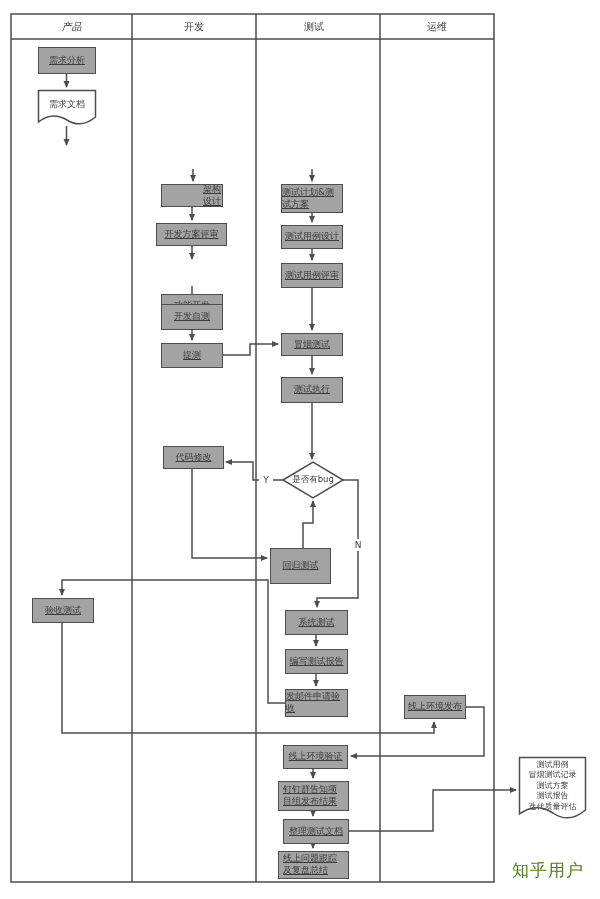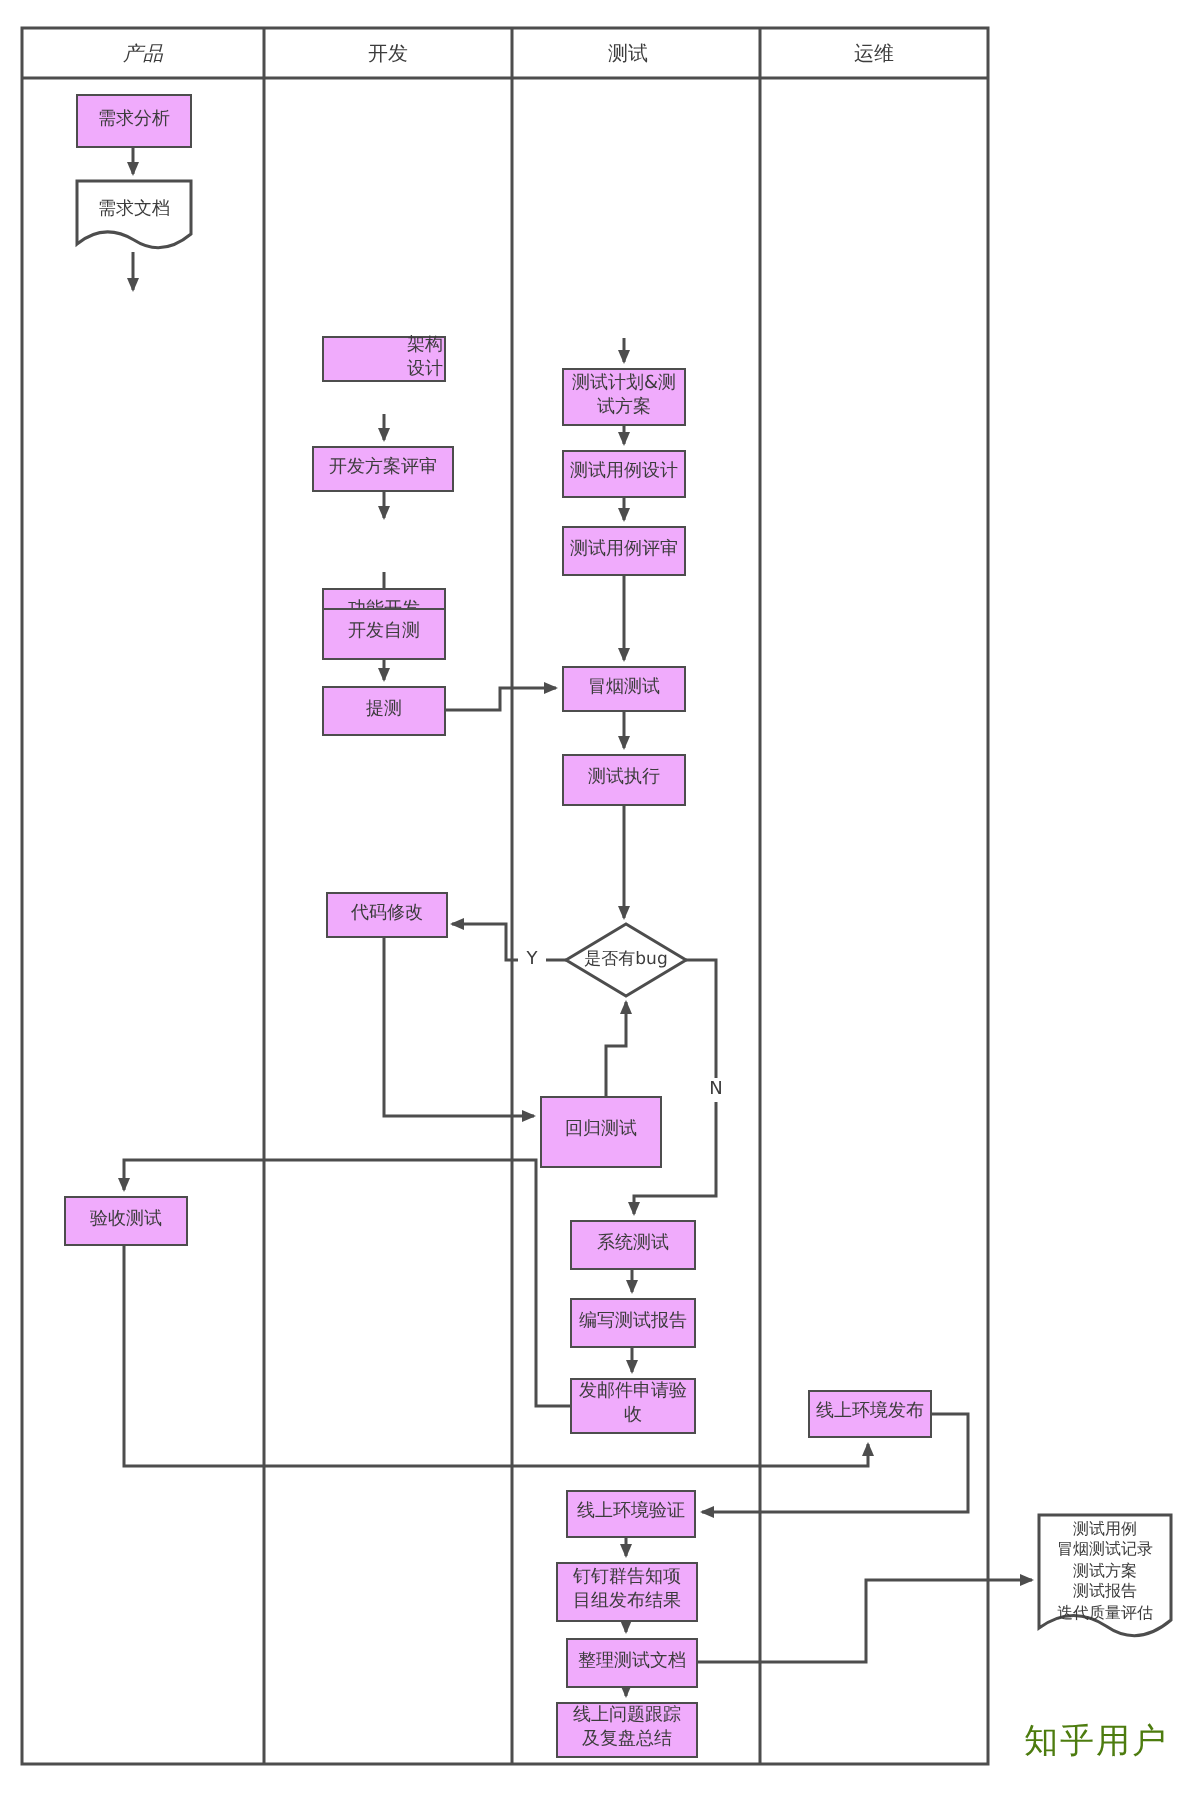--- a/index.html
+++ b/index.html
@@ -2,23 +2,23 @@
 <html><head>
 <meta charset="utf-8">
 <style>
   html,body{margin:0;padding:0;background:#ffffff;}
   .stage{
     position:relative;width:600px;height:899px;background:#ffffff;overflow:hidden;
     font-family:"DejaVu Sans","Liberation Sans",sans-serif;color:#3c3c3c;
   }
   .stage svg{position:absolute;left:0;top:0;}
   .node{
-    position:absolute;box-sizing:border-box;background:#f0abfc;
+    position:absolute;box-sizing:border-box;background:#a3a3a3;
     border:1.5px solid #4d4d4d;display:flex;align-items:center;justify-content:center;
-    text-align:center;font-size:9px;line-height:1.3;padding:0;
+    font-size:9px;line-height:1.3;padding:0;text-decoration:underline;
   }
   .node.pad{padding:0 4px;}
   .lbl{
     position:absolute;display:flex;align-items:center;justify-content:center;
     text-align:center;
   }
   .lane-label{font-size:10px;color:#3c3c3c;}
   .edge-label{font-size:9px;background:#ffffff;padding:0 1px;color:#3c3c3c;}
   .diamond-label{font-size:8.5px;}
   .doc-text{font-size:8px;line-height:10.4px;flex-direction:column;}
@@ -83,21 +83,21 @@
 
   <div class="lbl lane-label" style="left:11px;top:14px;width:121px;height:25px;font-style:italic;">产品</div>
   <div class="lbl lane-label" style="left:132px;top:14px;width:124px;height:25px;">开发</div>
   <div class="lbl lane-label" style="left:256px;top:14px;width:116px;height:25px;">测试</div>
   <div class="lbl lane-label" style="left:380px;top:14px;width:114px;height:25px;">运维</div>
 
   <div class="node" style="left:38px;top:47px;width:58px;height:27px;">需求分析</div>
   <div class="lbl" style="left:40px;top:93px;width:54px;height:22px;font-size:9px;">需求文档</div>
   <div class="node" style="left:32px;top:598px;width:62px;height:25px;">验收测试</div>
 
-  <div class="node" style="left:161px;top:168px;width:62px;height:23px;padding-left:41px;">架构设计</div>
+  <div class="node" style="left:161px;top:184px;width:62px;height:23px;padding-left:41px;">架构设计</div>
   <div class="node" style="left:156px;top:223px;width:71px;height:23px;">开发方案评审</div>
   <div class="node" style="left:161px;top:262px;width:62px;height:24px;margin-top:32px;">功能开发</div>
   <div class="node" style="left:161px;top:304px;width:62px;height:26px;">开发自测</div>
   <div class="node" style="left:161px;top:343px;width:62px;height:25px;">提测</div>
   <div class="node" style="left:151px;top:446px;width:61px;height:23px;margin-left:12px;">代码修改</div>
 
   <div class="node" style="left:281px;top:184px;width:62px;height:29px;">测试计划&amp;测试方案</div>
   <div class="node" style="left:281px;top:225px;width:62px;height:24px;">测试用例设计</div>
   <div class="node" style="left:281px;top:263px;width:62px;height:25px;">测试用例评审</div>
   <div class="node" style="left:281px;top:333px;width:62px;height:23px;">冒烟测试</div>

